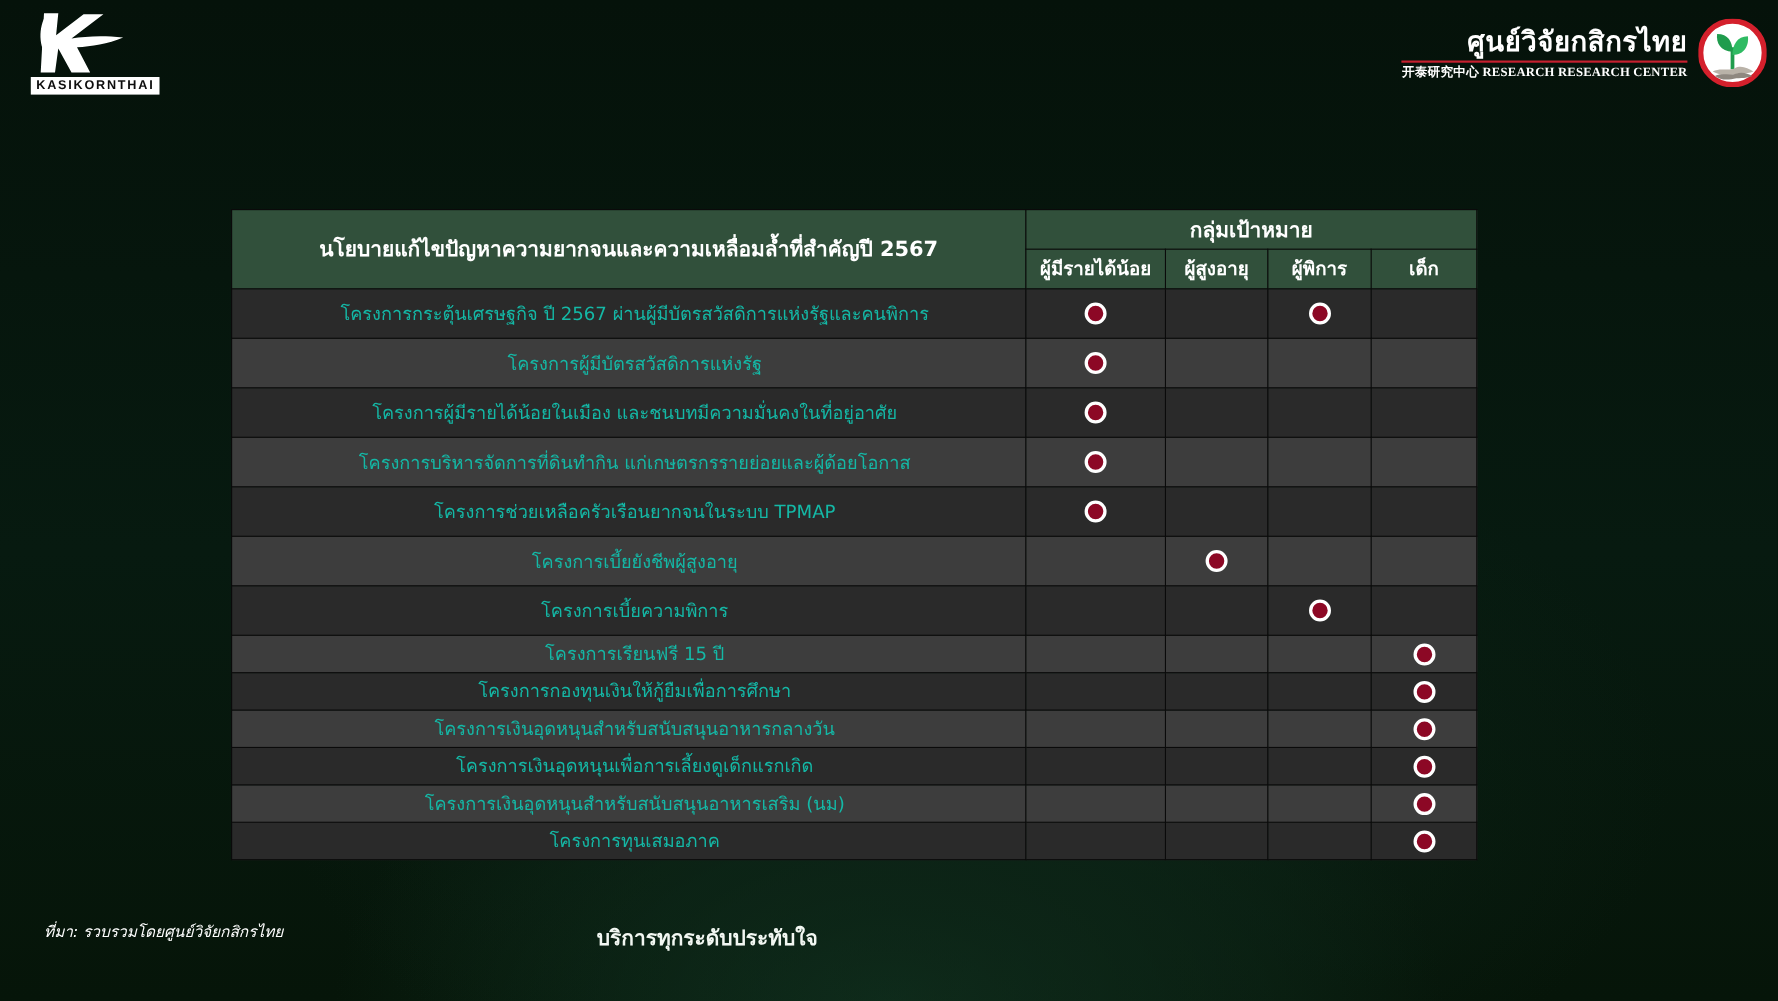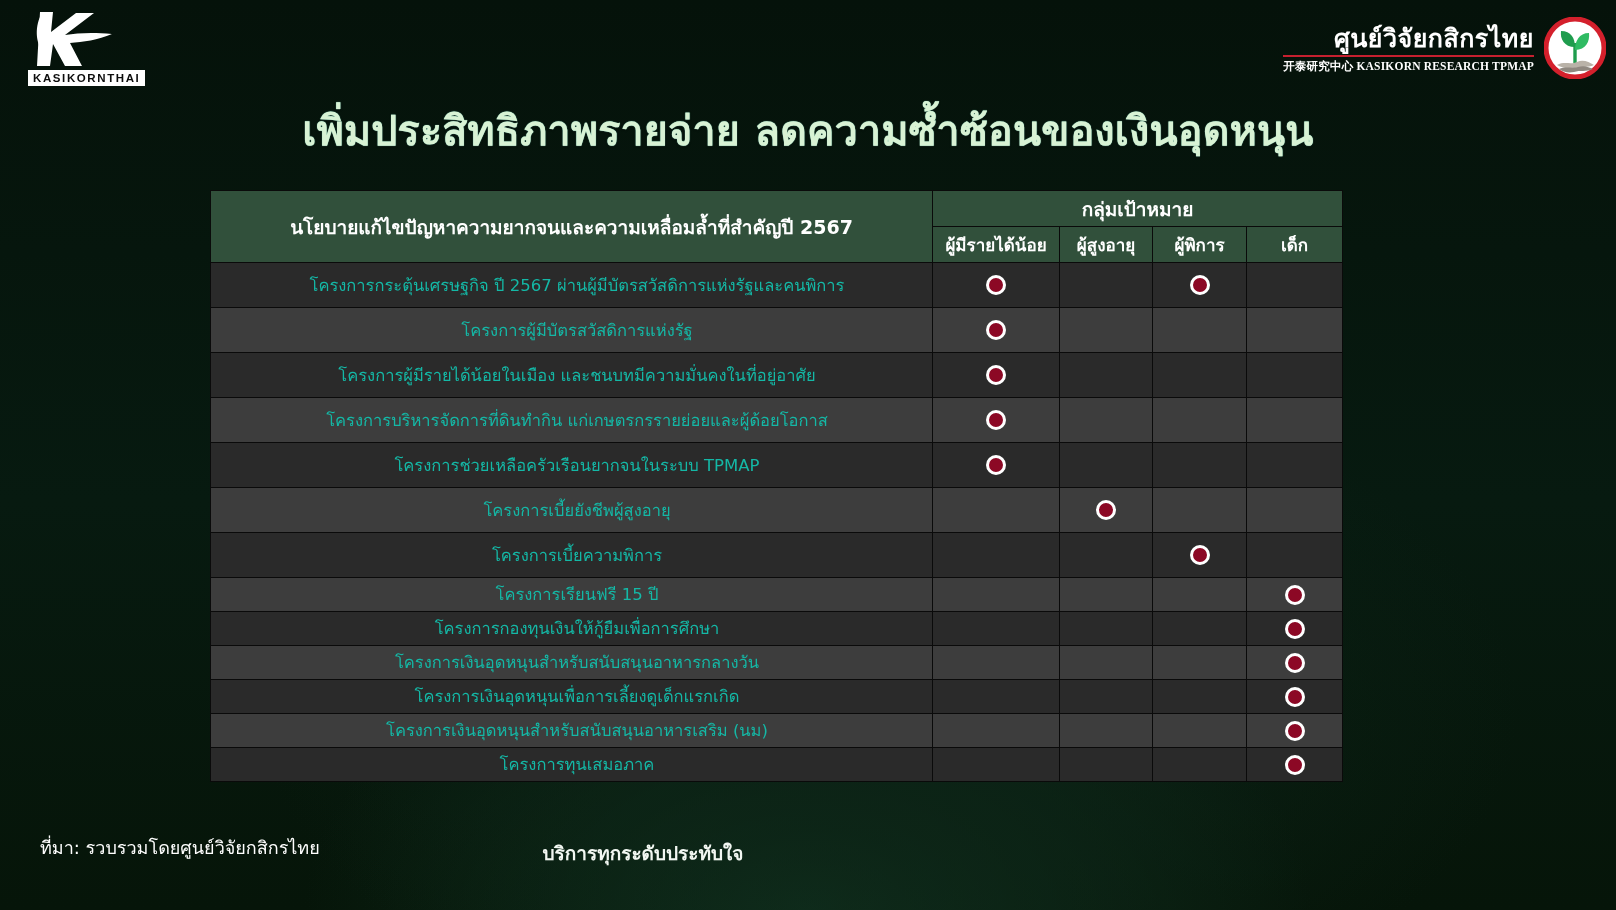--- a/index.html
+++ b/index.html
@@ -92,22 +92,23 @@
     width: 20px; height: 20px;
     border-radius: 50%;
     background: #8c0825;
     border: 3px solid #ffffff;
     vertical-align: middle;
   }
 
   
   #source {
     position: absolute; left: 40px; top: 836px;
-    color: #ffffff; font-size: 18px; line-height: 24px;
-    font-family: "DejaVu Sans", "Liberation Sans", sans-serif;
+    color: #ffffff; font-size: 14px; line-height: 24px;
+    font-family: "DejaVu Sans", "Liberation Sans", sans-serif;
+    font-style: italic;
   }
   #slogan {
     position: absolute; left: 0; right: 0; top: 838px;
     text-align: center; padding-right: 330px;
     color: #f2f7f2; font-size: 19px; line-height: 30px; font-weight: bold;
     font-family: "DejaVu Sans", "Liberation Sans", sans-serif;
   }
 </style>
 </head>
 <body>
@@ -121,34 +122,33 @@
     </svg>
     <div class="wordbox">KASIKORNTHAI</div>
   </div>
 
   <div id="kres">
     <div class="txt">
       <div class="th">ศูนย์วิจัยกสิกรไทย</div>
       <div class="rule"></div>
       <div class="en">
         <span>开泰研究中心</span>
-        <span>KASIKORN RESEARCH TPMAP</span>
+        <span>RESEARCH RESEARCH CENTER</span>
       </div>
     </div>
     <svg class="seal" viewBox="0 0 62 62">
       <circle cx="31" cy="31" r="29" fill="#ffffff" stroke="#d4202c" stroke-width="5"></circle>
       <path d="M31 46 L31 26" stroke="#1f9c4d" stroke-width="3.4" fill="none"></path>
       <path d="M31 30 C20 30 16 22 17 14 C27 14 31 21 31 30 Z" fill="#1f9c4d"></path>
       <path d="M31 33 C42 33 46 24 45 16 C35 16 31 24 31 33 Z" fill="#2fbb63"></path>
       <path d="M13 48 C20 44 27 48 33 45 C39 42 45 45 50 48 C43 51 37 49 31 51 C25 52 18 51 13 48 Z" fill="#b9b2a8"></path>
       <path d="M15 52 C22 49 28 52 34 50 C40 48 45 50 49 52 C42 55 36 53 30 55 C24 56 19 55 15 52 Z" fill="#8f8880"></path>
     </svg>
   </div>
 
-  <div id="title">เพิ่มประสิทธิภาพรายจ่าย ลดความซ้ำซ้อนของเงินอุดหนุน</div>
 
   <div id="tablewrap">
     <table class="matrix">
       <colgroup>
         <col style="width:722px">
         <col style="width:127px">
         <col style="width:93px">
         <col style="width:94px">
         <col style="width:96px">
       </colgroup>

